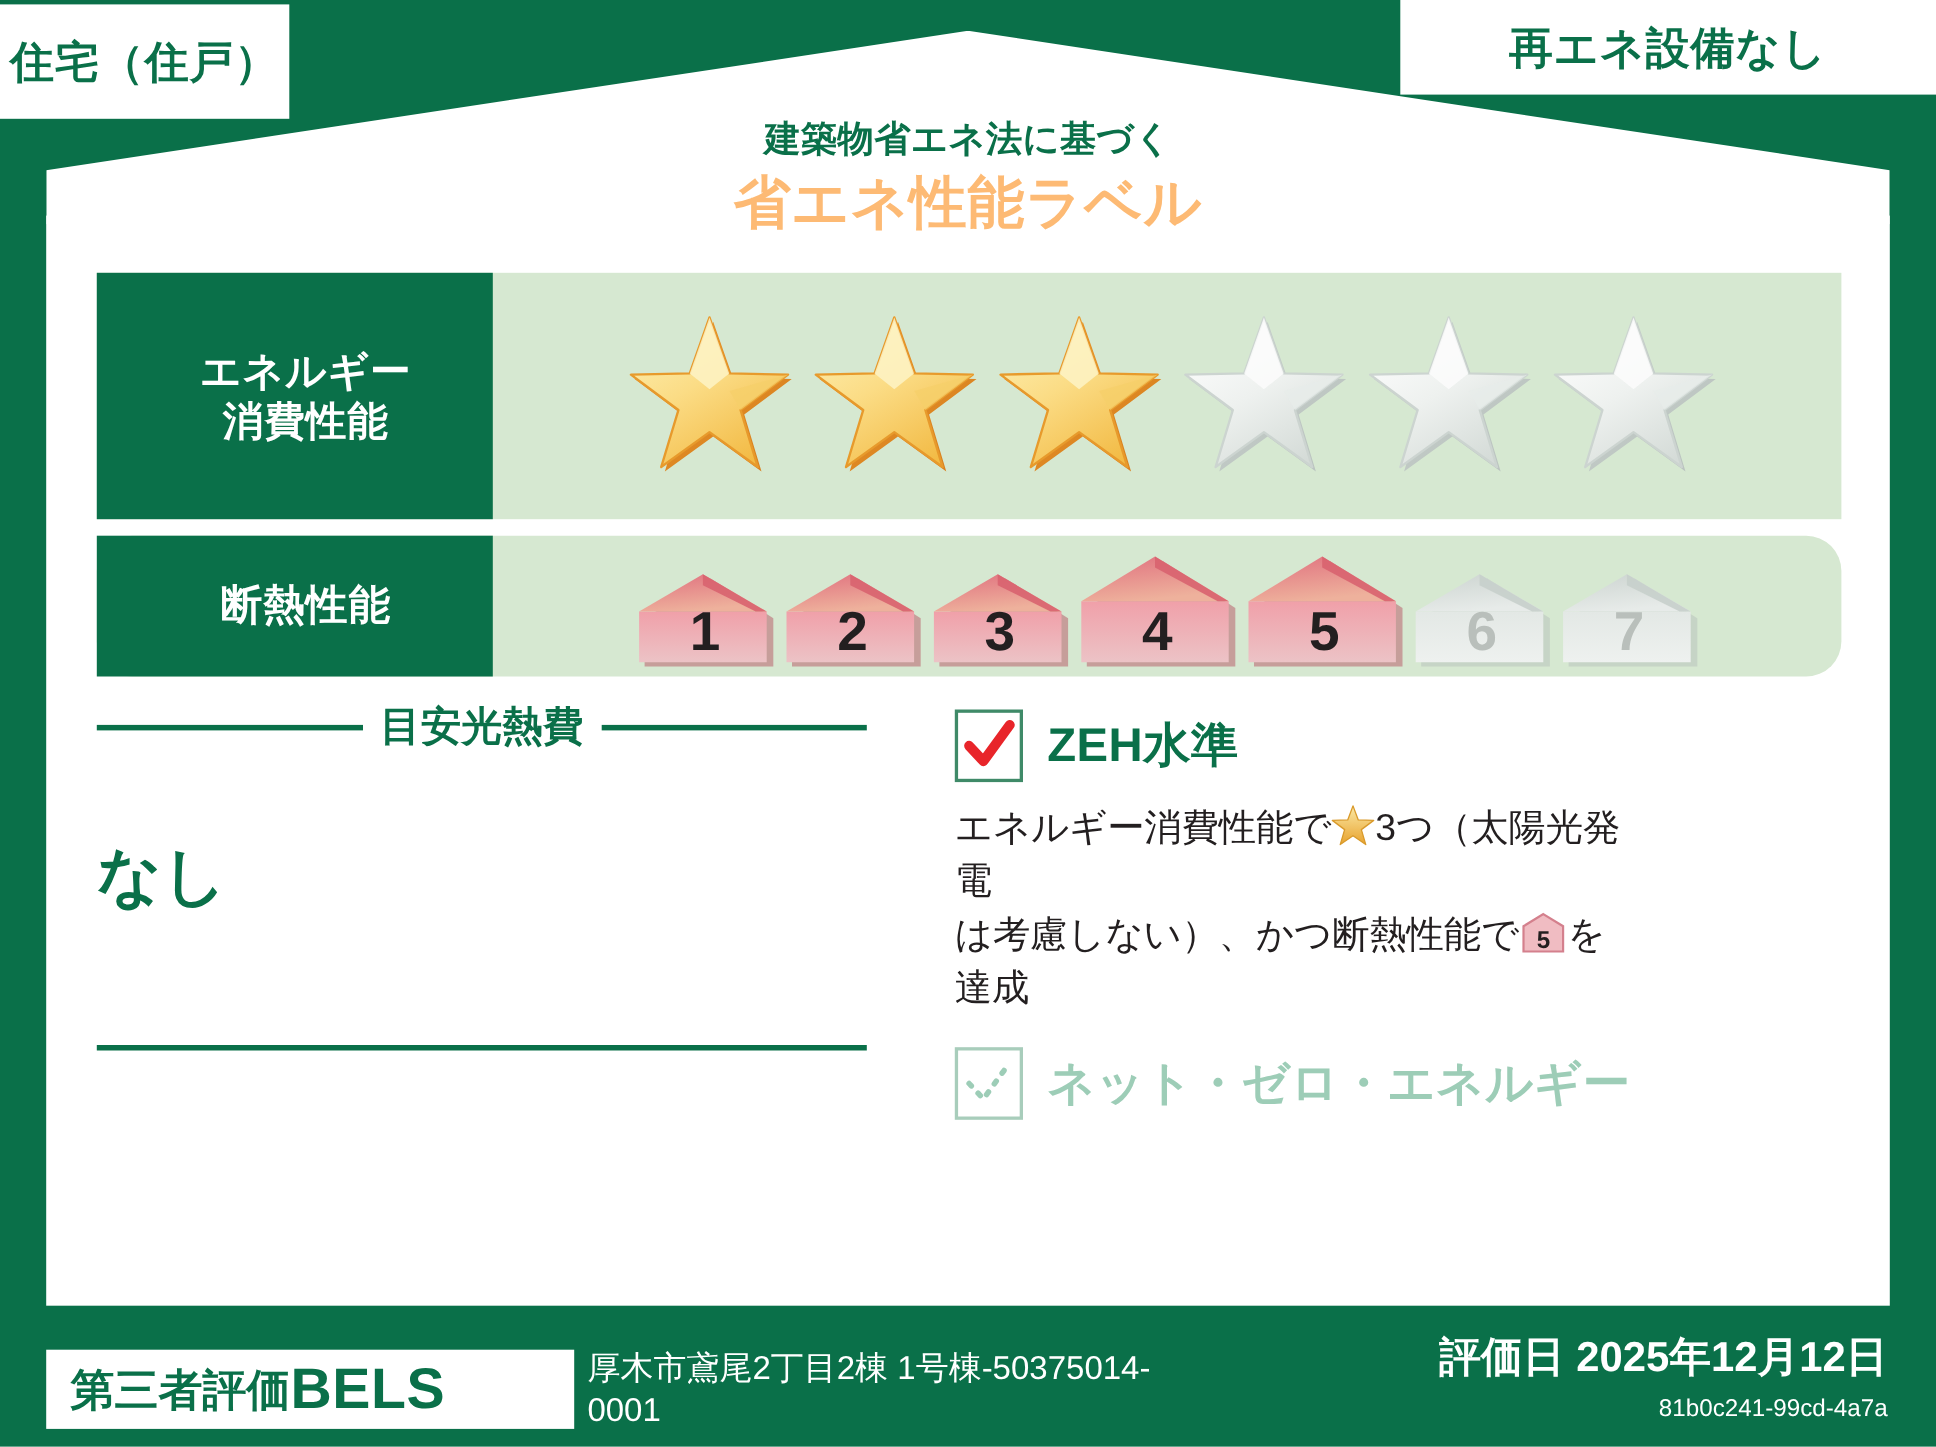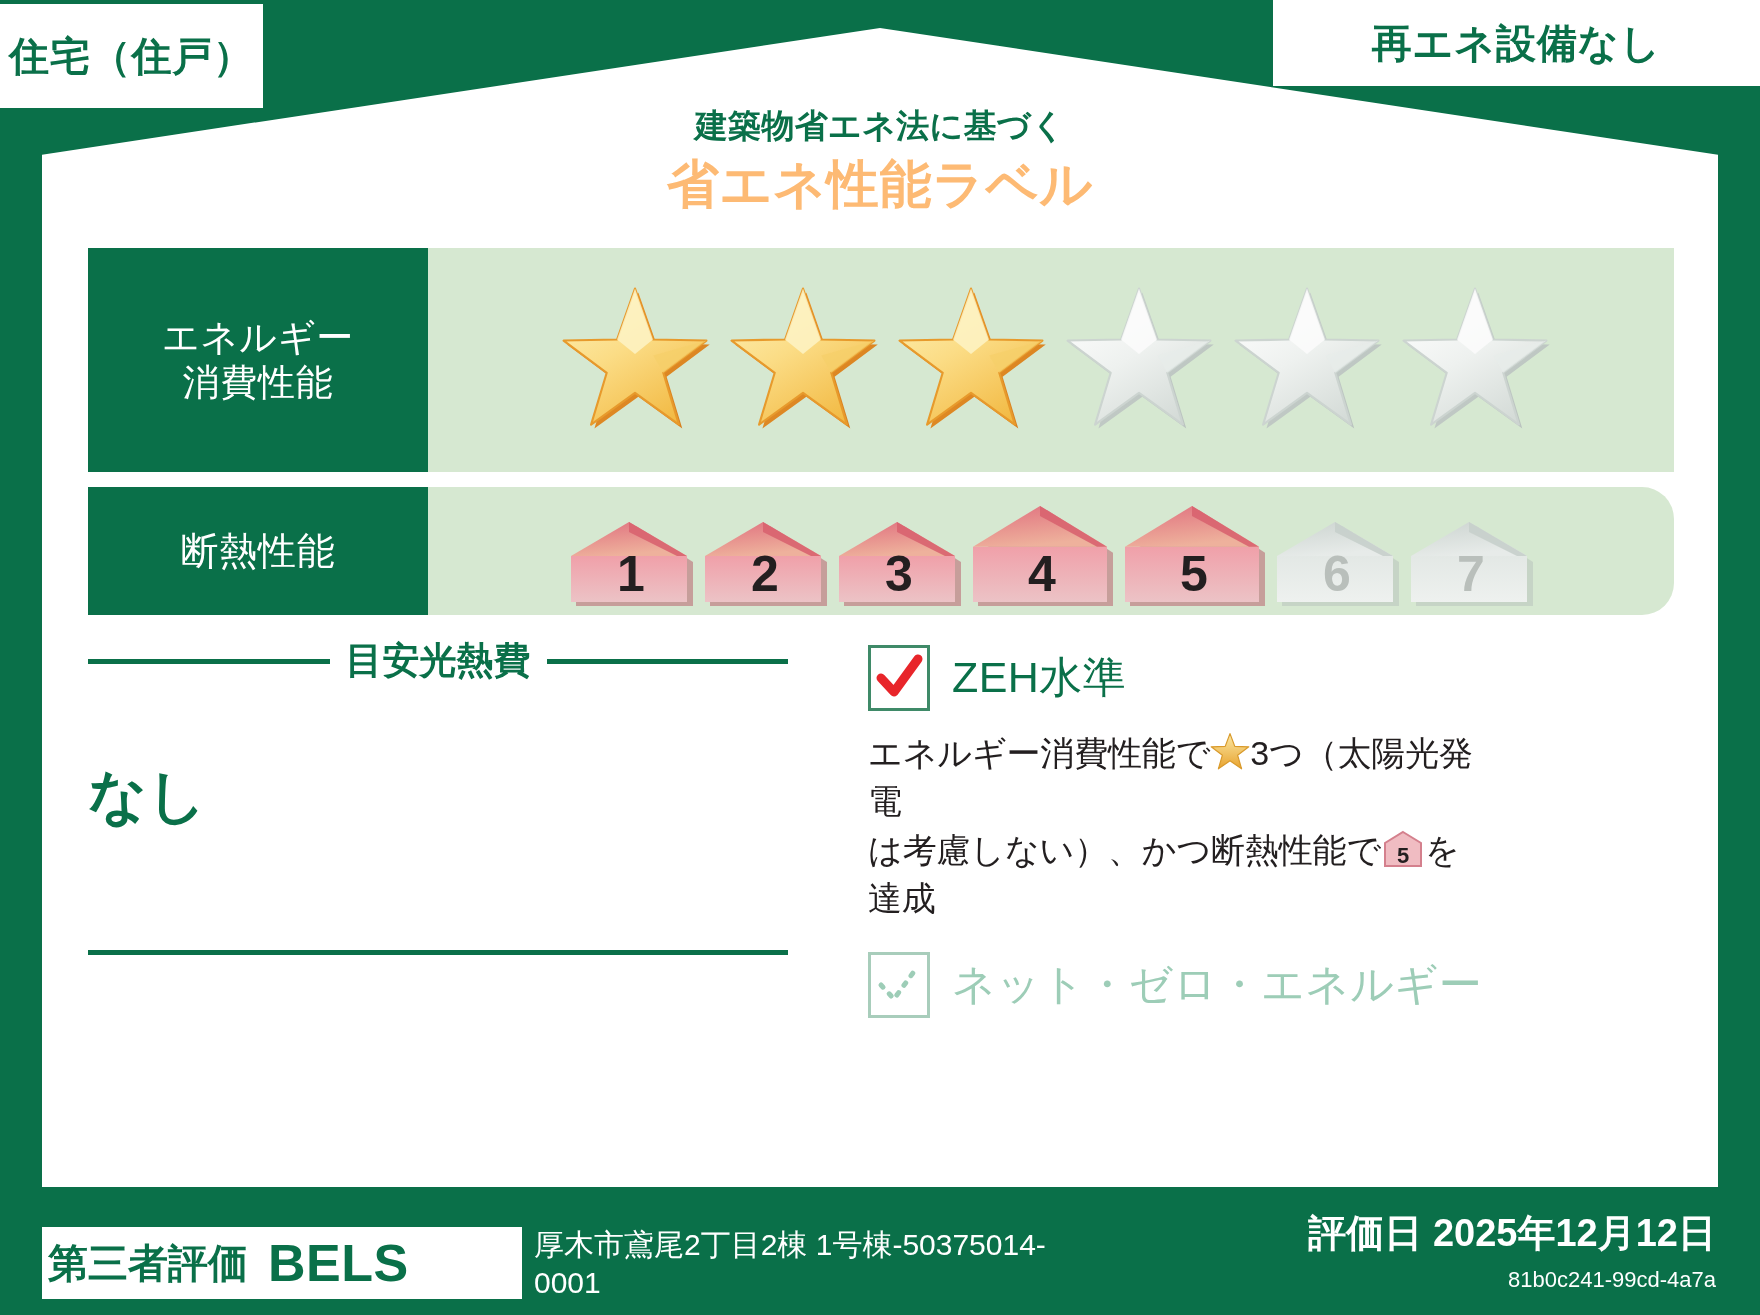--- a/index.html
+++ b/index.html
@@ -62,22 +62,22 @@
     background:#d6e8d1;
   }
   #row-energy{top:248px;height:224px;}
   #row-insulation{top:487px;height:128px;border-radius:32px;}
 
   .row-head{
     width:340px;flex:0 0 340px;
     background:#0a7049;color:#ffffff;
     display:flex;flex-direction:column;
     align-items:center;justify-content:center;
-    font-weight:normal;line-height:1.22;
-    font-size:37px;letter-spacing:.02em;
+    font-weight:bold;line-height:1.22;
+    font-size:37px;letter-spacing:.02em;padding-left:20px;
   }
   #row-insulation .row-head{font-size:38px;}
   .row-body{flex:1;position:relative;}
 
   
   .stars{
     position:absolute;left:0;right:0;top:50%;
     transform:translateY(-50%);
     display:flex;align-items:center;justify-content:center;
     gap:16px;padding-left:8px;
@@ -120,21 +120,21 @@
   #zeh{
     position:absolute;left:868px;top:645px;width:620px;
   }
   .chk-line{display:flex;align-items:center;gap:22px;}
   .chkbox{
     width:56px;height:60px;border:3px solid #3f8a68;
     background:#ffffff;position:relative;flex:0 0 56px;
   }
   .chkbox.muted{border-color:#a8cdbb;}
   .chk-label{
-    color:#0a7049;font-weight:normal;font-size:43px;letter-spacing:.01em;
+    color:#0a7049;font-weight:bold;font-size:43px;letter-spacing:.01em;
   }
   .chk-label.muted{color:#9dcdb7;}
   .zeh-desc{
     margin-top:18px;color:#231f20;font-size:34px;line-height:1.42;
     letter-spacing:-.005em;
   }
   .inline-star{width:40px;height:40px;vertical-align:-7px;display:inline-block;}
   .inline-grade{
     display:inline-block;vertical-align:-6px;position:relative;
     width:40px;height:38px;margin:0 2px;
@@ -146,22 +146,22 @@
   #nzeb-line{margin-top:30px;}
 
   
   #footer{
     position:absolute;left:0;right:0;bottom:0;height:128px;
     z-index:5;
   }
   #bels-plate{
     position:absolute;left:42px;bottom:16px;
     width:480px;height:72px;background:#ffffff;
-    display:flex;align-items:center;gap:20px;
-    padding-left:6px;box-sizing:border-box;
+    display:flex;align-items:center;
+    padding-left:22px;box-sizing:border-box;
   }
   #bels-jp{color:#0a7049;font-weight:bold;font-size:40px;}
   #bels-en{color:#0a7049;font-weight:bold;font-size:52px;letter-spacing:.01em;}
   #property{
     position:absolute;left:534px;bottom:14px;width:520px;
     color:#ffffff;font-size:30px;line-height:1.25;font-weight:normal;
   }
   #eval-date{
     position:absolute;right:44px;bottom:56px;
     color:#ffffff;font-weight:bold;font-size:38px;text-align:right;

